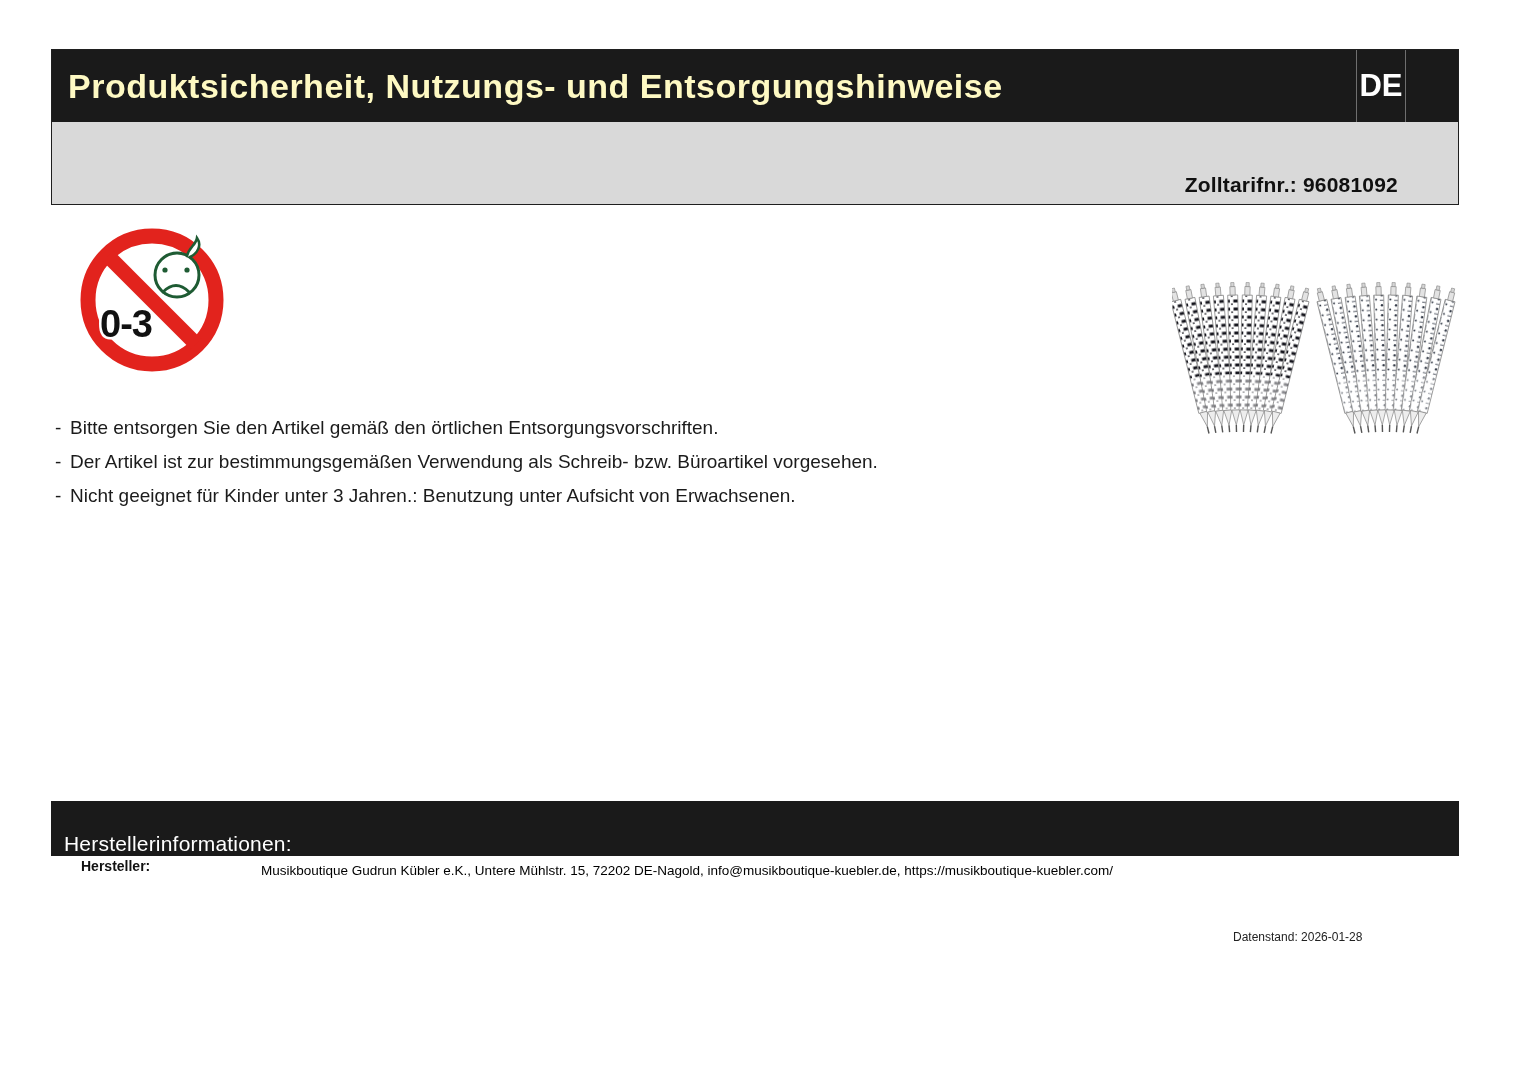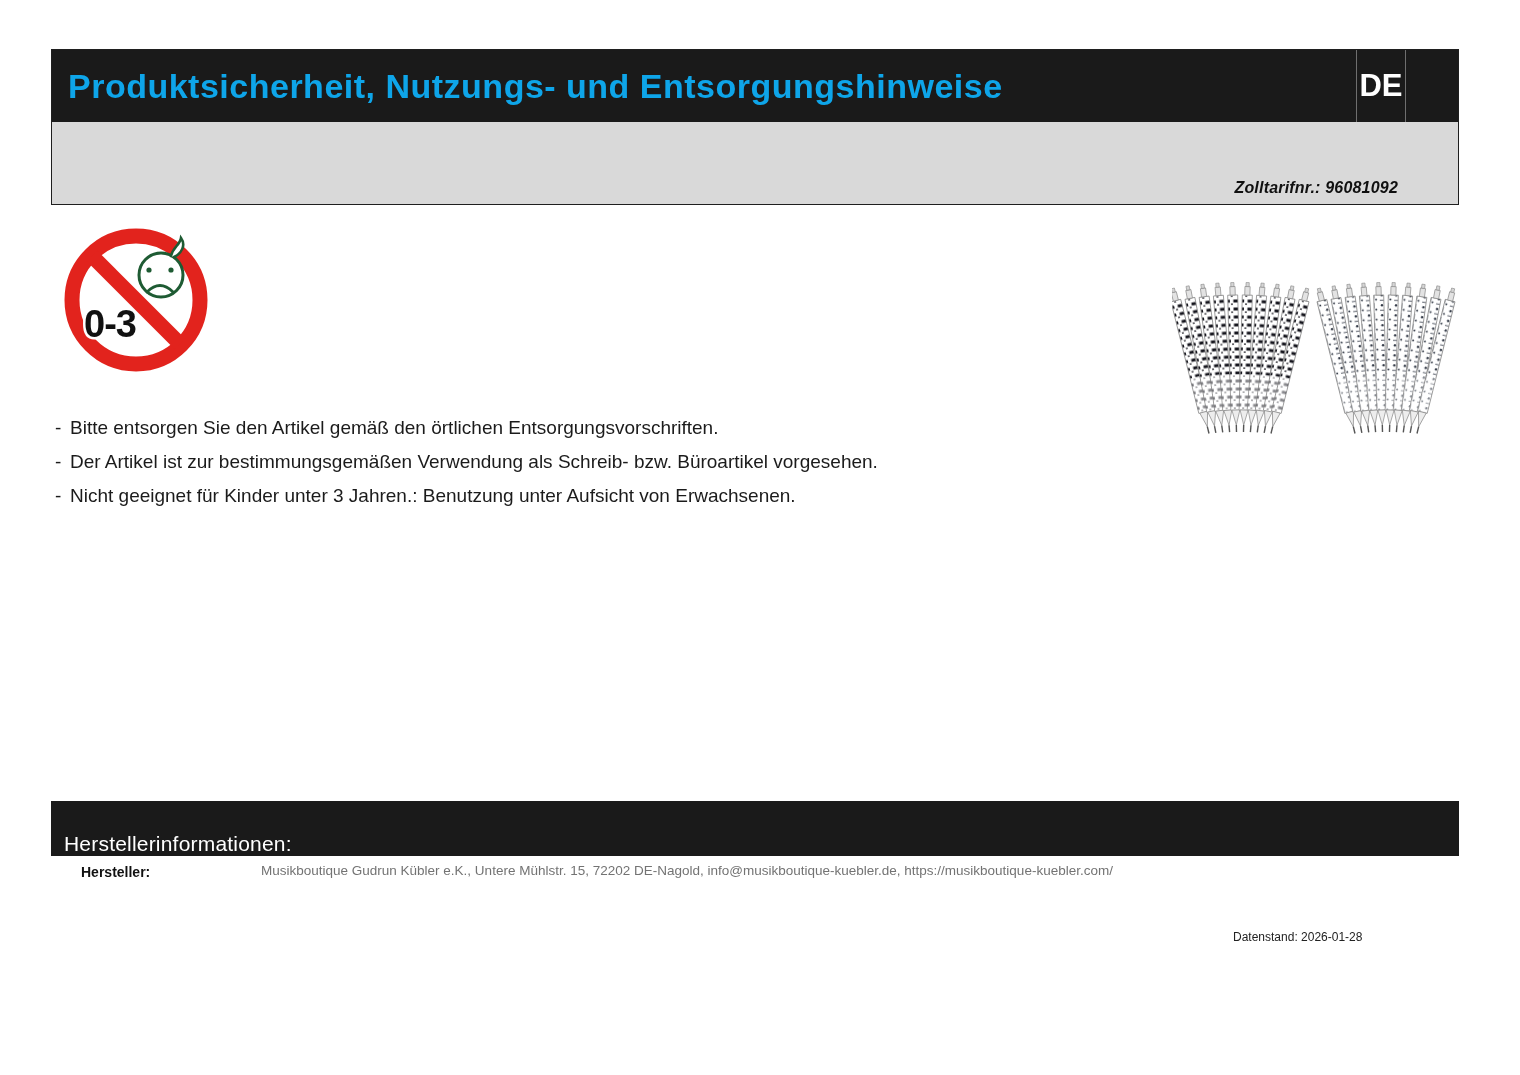--- a/index.html
+++ b/index.html
@@ -11,54 +11,54 @@
     width:1520px; height:1075px;
     overflow:hidden;
   }
   .sheet { position:relative; width:1520px; height:1075px; background:#ffffff; }
 
   
   .doc-header { position:absolute; left:51px; top:49px; width:1408px; border:1px solid #1f1f1f; }
   .header-bar { position:relative; height:72px; background:#1a1a1a; }
   .doc-title {
     position:absolute; left:16px; top:50%; transform:translateY(-50%);
-    color:#0ea5e9; font-size:34px; font-weight:bold; letter-spacing:.5px; white-space:nowrap;
+    color:#fef9c3; font-size:34px; font-weight:bold; letter-spacing:.5px; white-space:nowrap;
   }
   .lang-cell {
     position:absolute; left:1304px; top:0; bottom:0; width:50px;
     border-left:1px solid #6f6f6f; border-right:1px solid #6f6f6f;
     display:flex; align-items:center; justify-content:center;
     color:#ffffff; font-size:31px; font-weight:bold;text-align:center;
   }
   .header-sub { position:relative; height:82px; background:#d9d9d9; }
   .product-title {
     position:absolute; left:14px; top:7px;
     font-size:25px; font-weight:bold; color:#101010; letter-spacing:.2px; white-space:nowrap;
   }
   .tariff {
     position:absolute; right:60px; bottom:7px;
-    font-size:16px; font-weight:bold; color:#101010; letter-spacing:.2px;font-style:italic;
+    font-size:21px; font-weight:bold; color:#101010; letter-spacing:.2px;
   }
 
   
-  .age-warning { position:absolute; left:63px; top:227px; width:146px; height:146px; }
+  .age-warning { position:absolute; left:79px; top:227px; width:146px; height:146px; }
   .product-images { position:absolute; left:1172px; top:270px; width:290px; height:166px; }
 
   
   .notes { position:absolute; left:55px; top:411px; list-style:none; font-size:19px; color:#1b1b1b; }
   .notes li { display:flex; line-height:34px; white-space:nowrap; }
   .notes .dash { width:15px; flex:0 0 15px; }
 
   
   .mfr { position:absolute; left:51px; top:801px; width:1408px; }
   .mfr-bar { height:55px; background:#1a1a1a; display:flex; align-items:flex-end; }
   .mfr-heading { margin-left:13px; color:#ffffff; font-size:21px; letter-spacing:.2px; }
   .mfr-row { position:relative; height:42px; }
-  .mfr-label { position:absolute; left:30px; top:8px; font-size:14px; font-weight:bold; color:#111; }
-  .mfr-value { position:absolute; left:210px; top:7px; font-size:13.5px; color:#737373; white-space:nowrap; }
+  .mfr-label { position:absolute; left:30px; top:2px; font-size:14px; font-weight:bold; color:#111; }
+  .mfr-value { position:absolute; left:210px; top:7px; font-size:13.5px; color:#000000; white-space:nowrap; }
 
   
   .datenstand { position:absolute; left:1233px; top:930px; font-size:12px; color:#222; }
 </style>
 </head>
 <body>
 
 <div class="sheet">
 
   <header class="doc-header">

